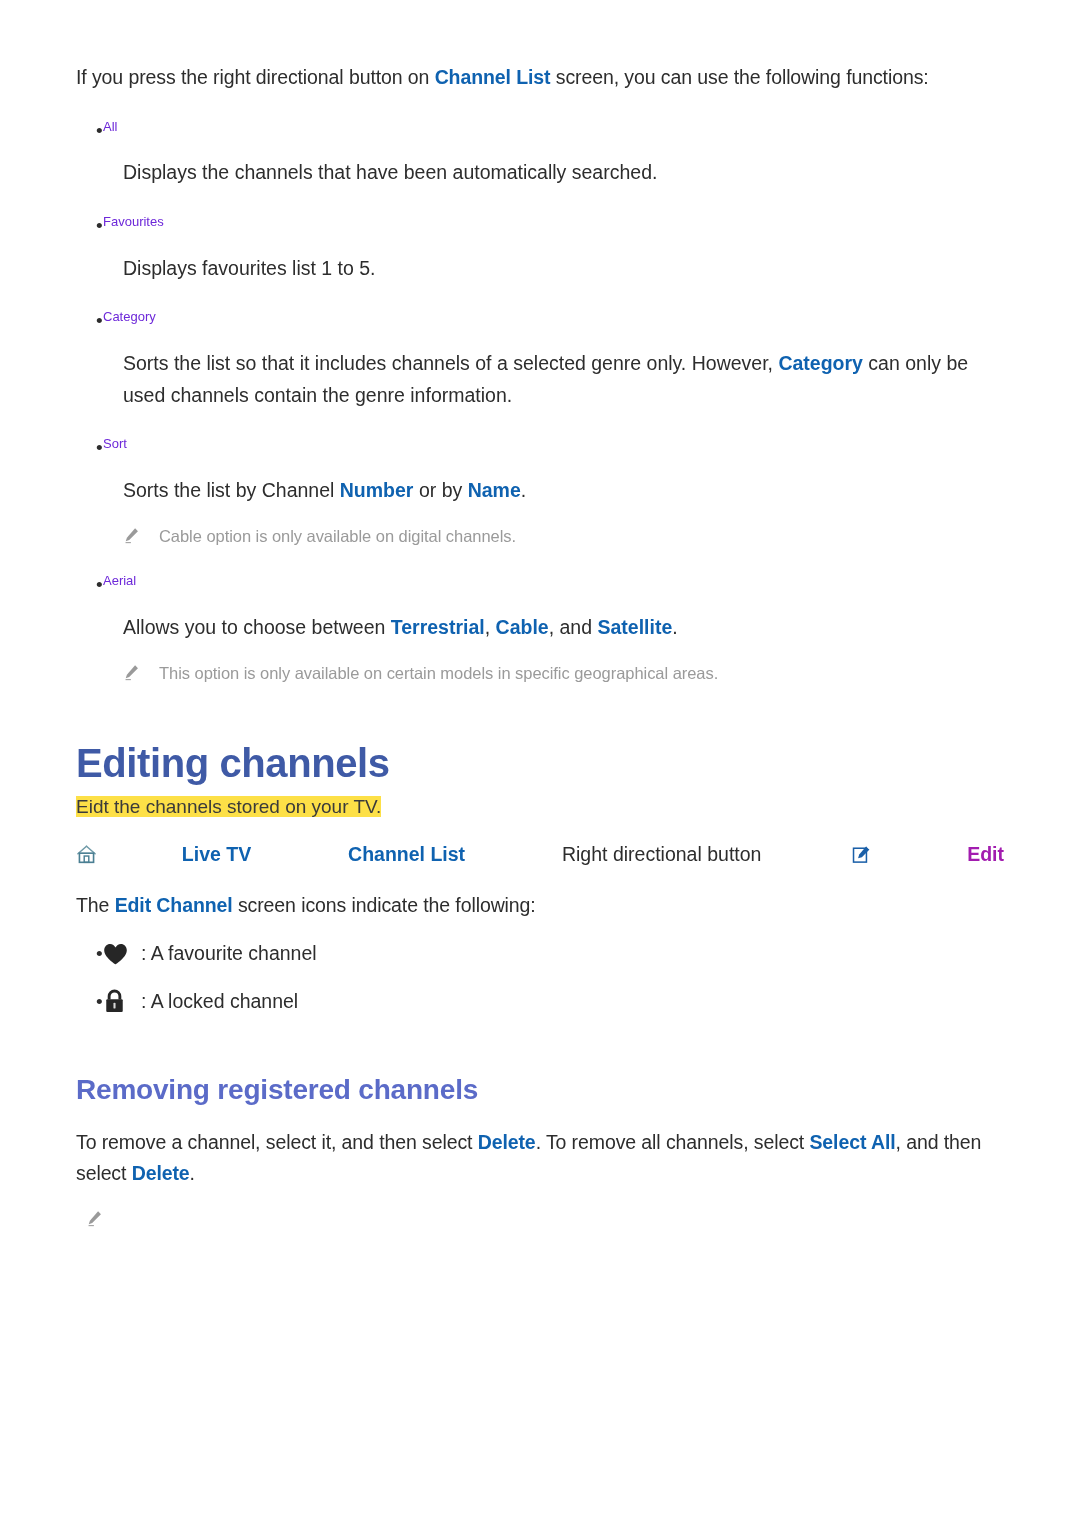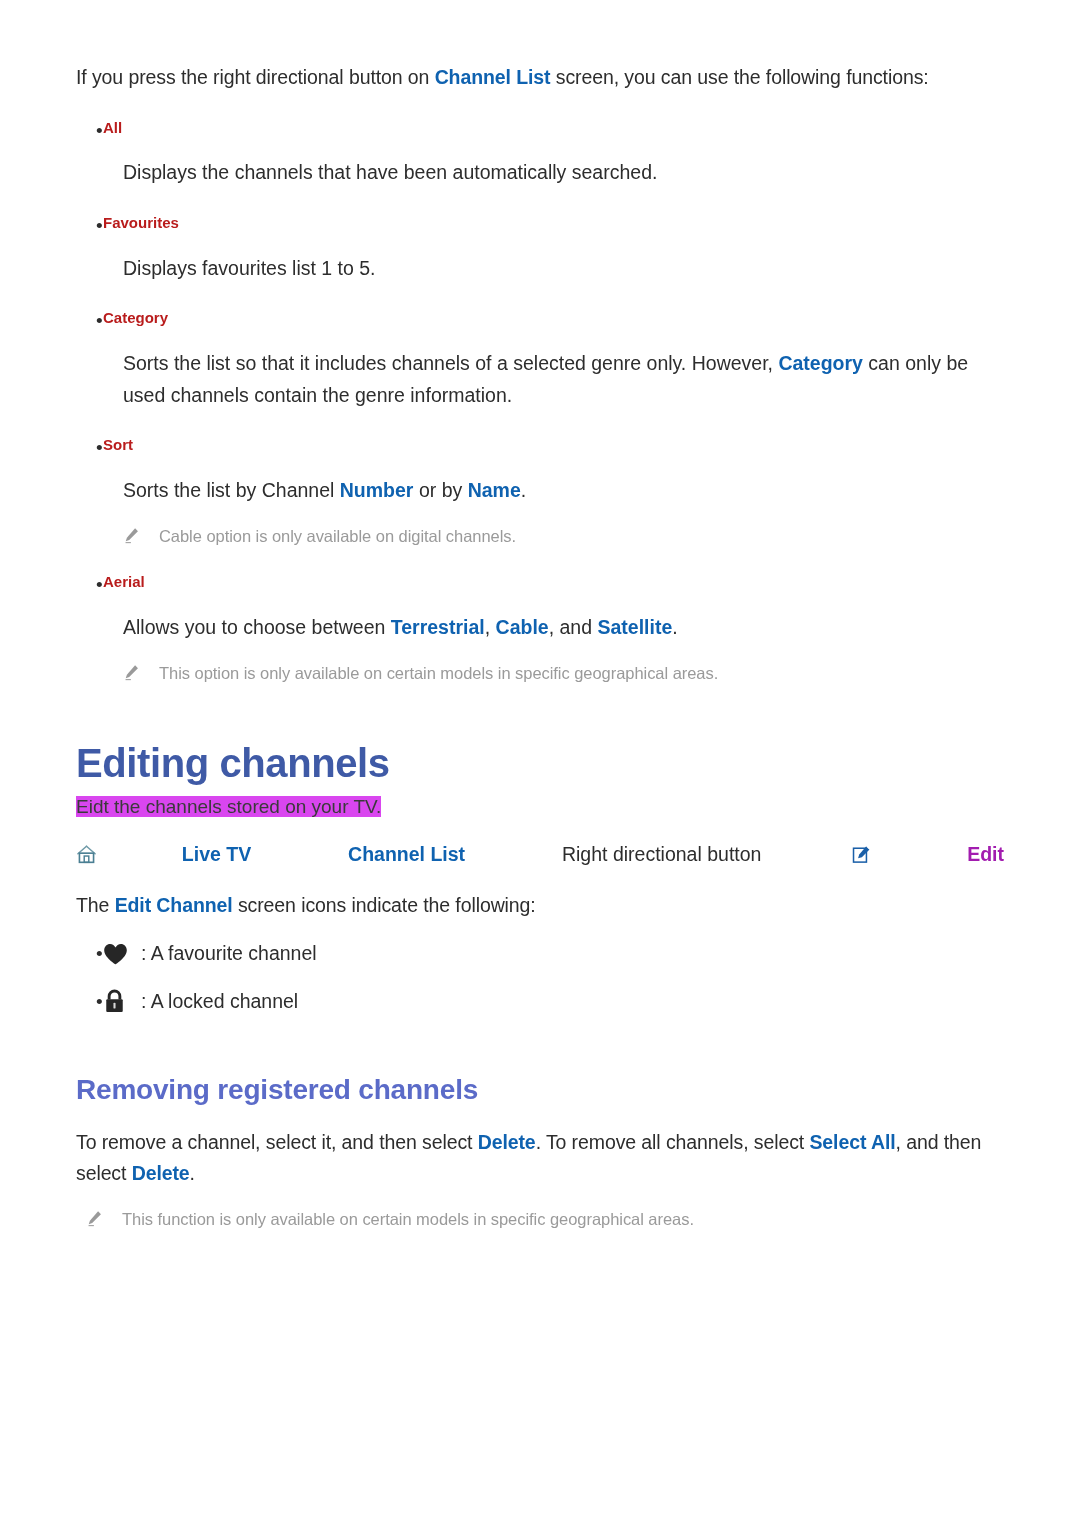--- a/index.html
+++ b/index.html
@@ -46,24 +46,24 @@
     flex: 0 0 27px;
     font-size: 19px;
     line-height: 1.62;
     color: #2d2d2d;
     text-align: left;
     padding-left: 20px;
     box-sizing: border-box;
   }
   .bullet-dot::before { content: "\2022"; }
   .bullet-term {
-    font-size: 15px;
-    line-height: 1.62;
-    color: #b91c1c;
-    font-weight: 700;
+    font-size: 13px;
+    line-height: 1.62;
+    color: #6d28d9;
+    font-weight: 400;
   }
   .bullet-body {
     margin-left: 47px;
     margin-top: 11px;
     font-size: 19.5px;
     line-height: 1.62;
     color: #2d2d2d;
     max-width: 880px;
   }
 
@@ -94,21 +94,21 @@
     font-weight: 700;
     color: #3f5aa6;
     margin: 0;
     letter-spacing: -0.4px;
   }
   .h-sub-highlight {
     display: inline;
     font-size: 19px;
     line-height: 1.5;
     color: #3a3a3a;
-    background: #d946ef;
+    background: #fde047;
     box-decoration-break: clone;
     -webkit-box-decoration-break: clone;
   }
   h2.h-section {
     font-size: 28px;
     line-height: 1.2;
     font-weight: 700;
     color: #5b6bc8;
     margin: 0;
     letter-spacing: -0.2px;
@@ -285,16 +285,15 @@
 
   <p class="para" style="margin-top:20px; max-width:930px;"><span>To remove a channel, select it, and then select </span><span class="lnk">Delete</span><span>. To remove all channels, select </span><span class="lnk">Select All</span><span>, and then select </span><span class="lnk">Delete</span><span>.</span></p>
 
   <div class="note shallow">
     <span class="note-icon">
       <svg width="17" height="17" viewBox="0 0 20 20" aria-hidden="true">
         <path d="M14.2 1.6 L17.6 5.0 L7.3 15.3 L3.2 16.8 L4.6 12.6 Z" fill="#9a9a9a"></path>
         <path d="M3.0 18.4 L9.3 18.4" stroke="#9a9a9a" stroke-width="1.2" fill="none"></path>
       </svg>
     </span>
-    <span class="note-text">This function is only available on certain models in specific geographical areas.</span>
   </div>
 
 </div>
 
 </body></html>

